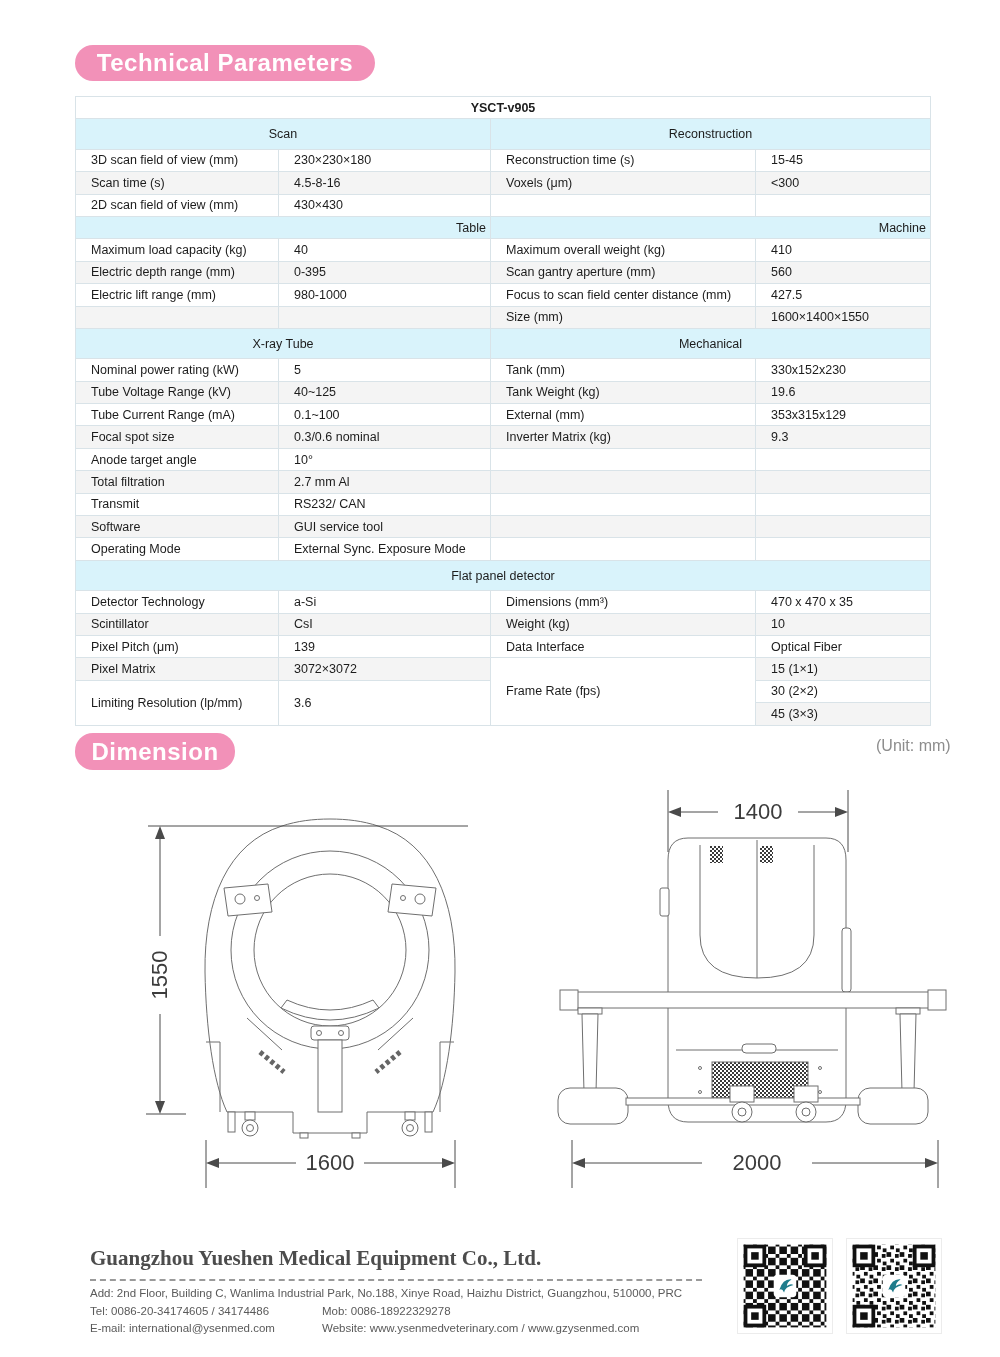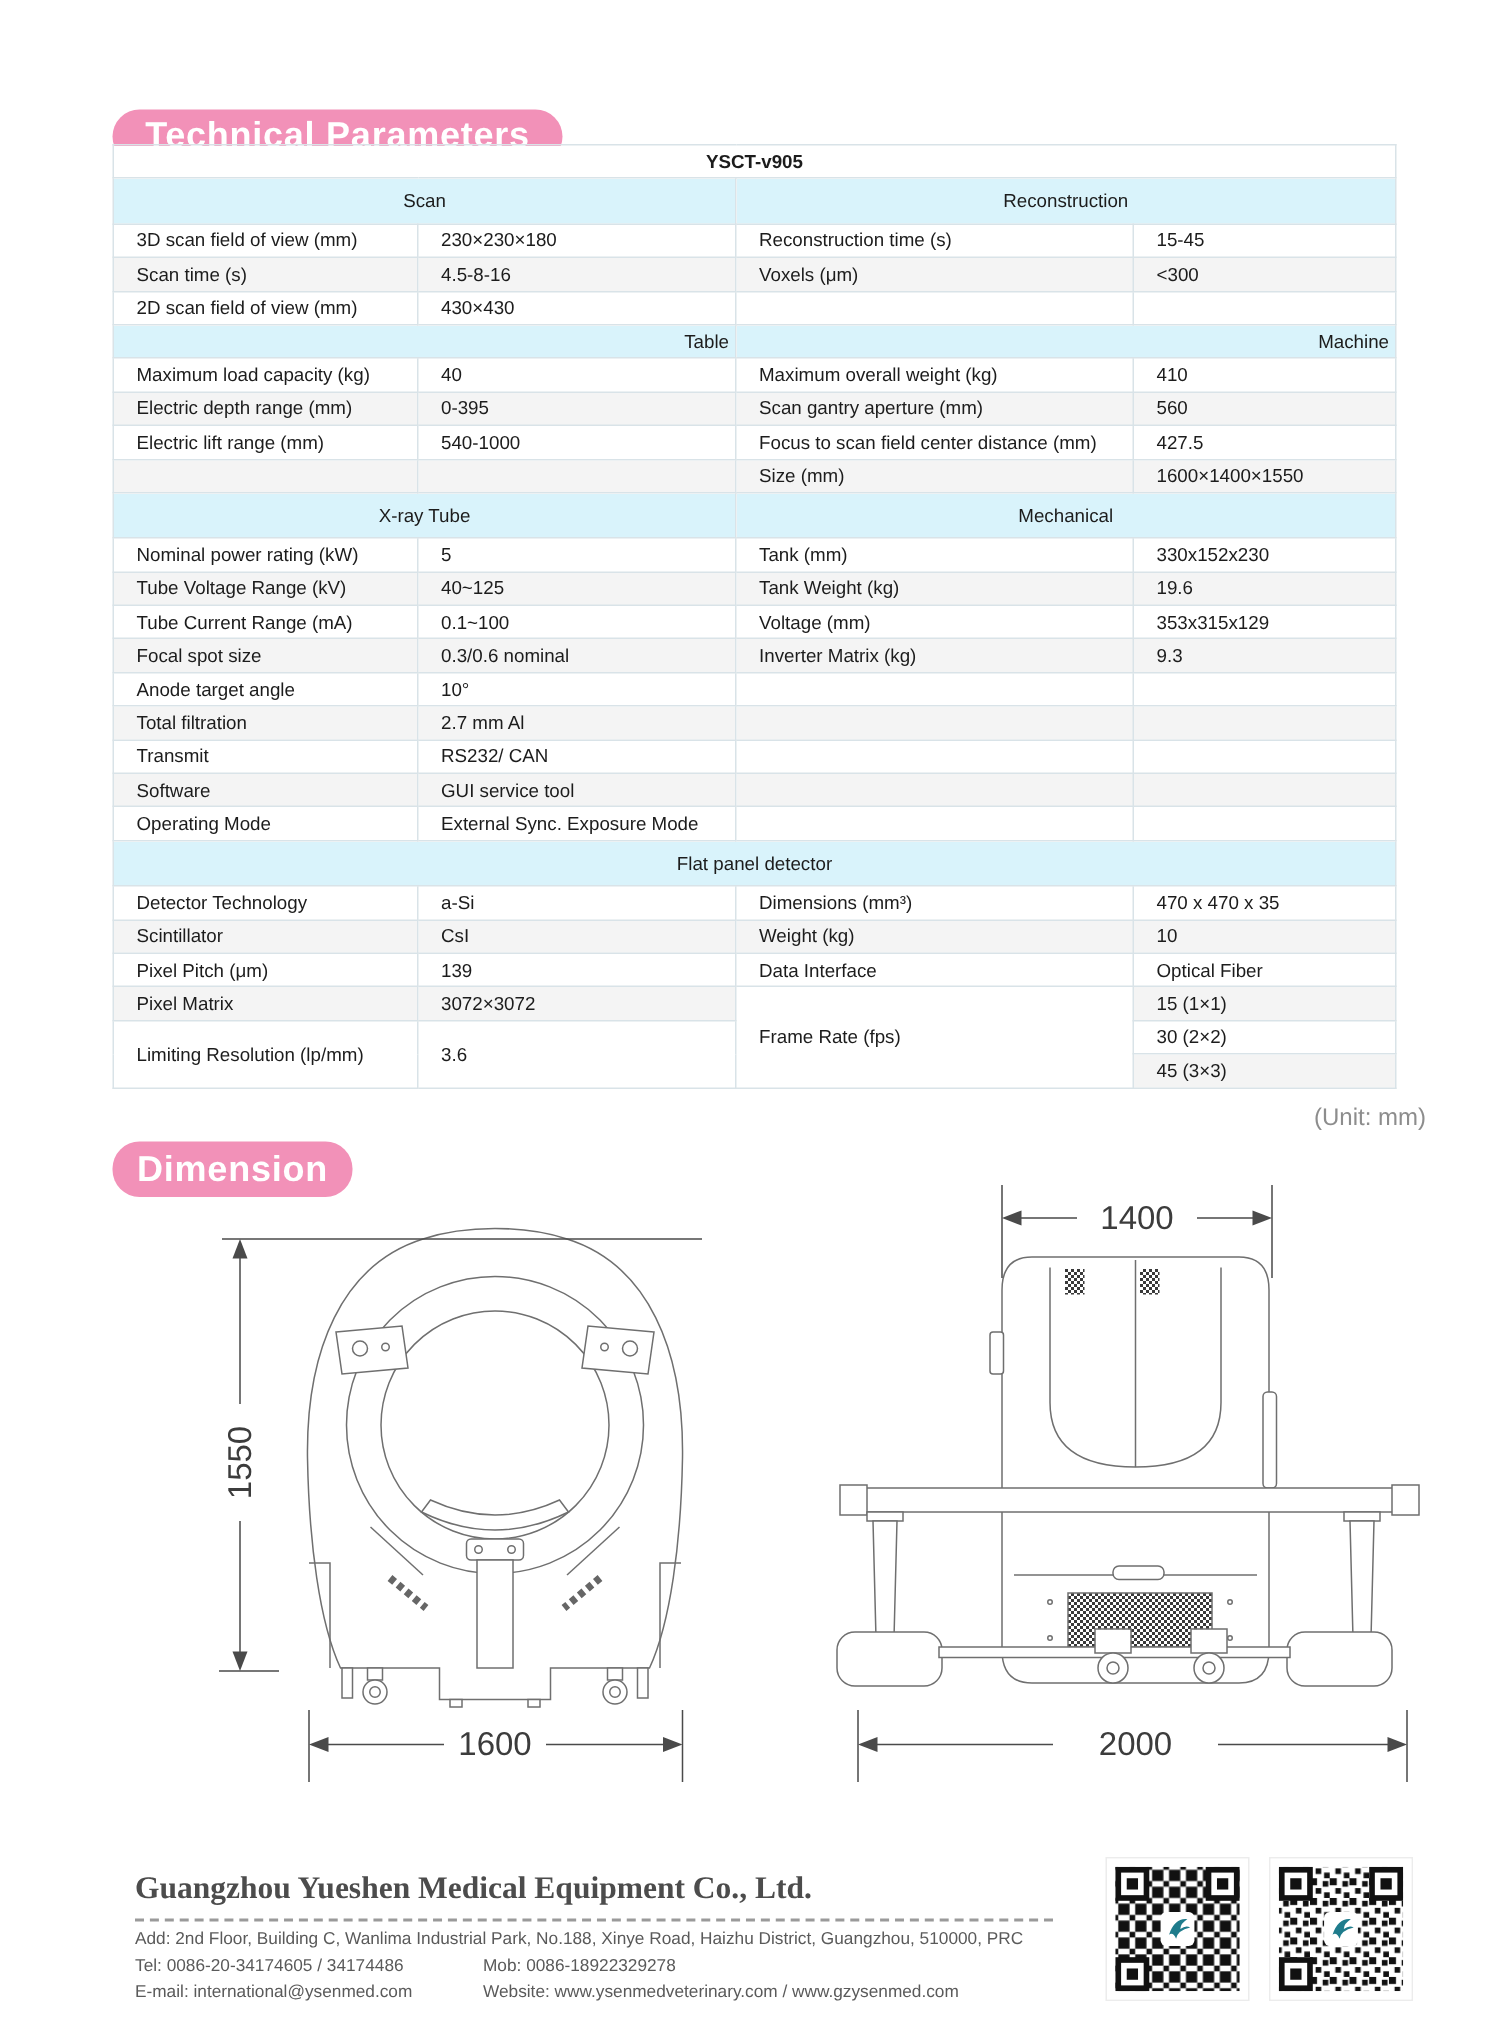--- a/index.html
+++ b/index.html
@@ -2,21 +2,21 @@
 <html><head>
 <meta charset="utf-8">
 <style>
   html,body{margin:0;padding:0;background:#fff;}
   .page{position:relative;width:1000px;height:1357px;background:#ffffff;
         font-family:"Liberation Sans",sans-serif;overflow:hidden;}
 
   
   .badge{position:absolute;background:#F291B8;color:#fff;font-weight:bold;
          border-radius:18px;display:flex;align-items:center;justify-content:center;
-         letter-spacing:.5px;margin-top:28px;}
+         letter-spacing:.5px;}
   .badge-tech{left:75px;top:45px;width:300px;height:36px;font-size:24px;}
   .badge-dim{left:75px;top:733px;width:160px;height:37px;font-size:24px;}
   .unit-note{position:absolute;left:876px;top:737px;font-size:16px;color:#8d8d8d;}
 
   
   table.specs{position:absolute;left:75px;top:96px;width:855px;
               border-collapse:collapse;table-layout:fixed;
               font-size:12.5px;color:#1c1c1c;}
   .specs td{border:1px solid #d9e3e8;height:21.4px;padding:0 4px 0 15px;
             vertical-align:middle;white-space:nowrap;overflow:hidden;background:#fff;}
@@ -100,21 +100,21 @@
         <td>410</td>
       </tr>
       <tr class="alt">
         <td>Electric depth range (mm)</td>
         <td>0-395</td>
         <td>Scan gantry aperture (mm)</td>
         <td>560</td>
       </tr>
       <tr>
         <td>Electric lift range (mm)</td>
-        <td>540-1000</td>
+        <td>980-1000</td>
         <td>Focus to scan field center distance (mm)</td>
         <td>427.5</td>
       </tr>
       <tr class="alt">
         <td></td>
         <td></td>
         <td>Size (mm)</td>
         <td>1600×1400×1550</td>
       </tr>
       <tr>
@@ -129,21 +129,21 @@
       </tr>
       <tr class="alt">
         <td>Tube Voltage Range (kV)</td>
         <td>40~125</td>
         <td>Tank Weight (kg)</td>
         <td>19.6</td>
       </tr>
       <tr>
         <td>Tube Current Range (mA)</td>
         <td>0.1~100</td>
-        <td>Voltage (mm)</td>
+        <td>External (mm)</td>
         <td>353x315x129</td>
       </tr>
       <tr class="alt">
         <td>Focal spot size</td>
         <td>0.3/0.6 nominal</td>
         <td>Inverter Matrix (kg)</td>
         <td>9.3</td>
       </tr>
       <tr>
         <td>Anode target angle</td>

